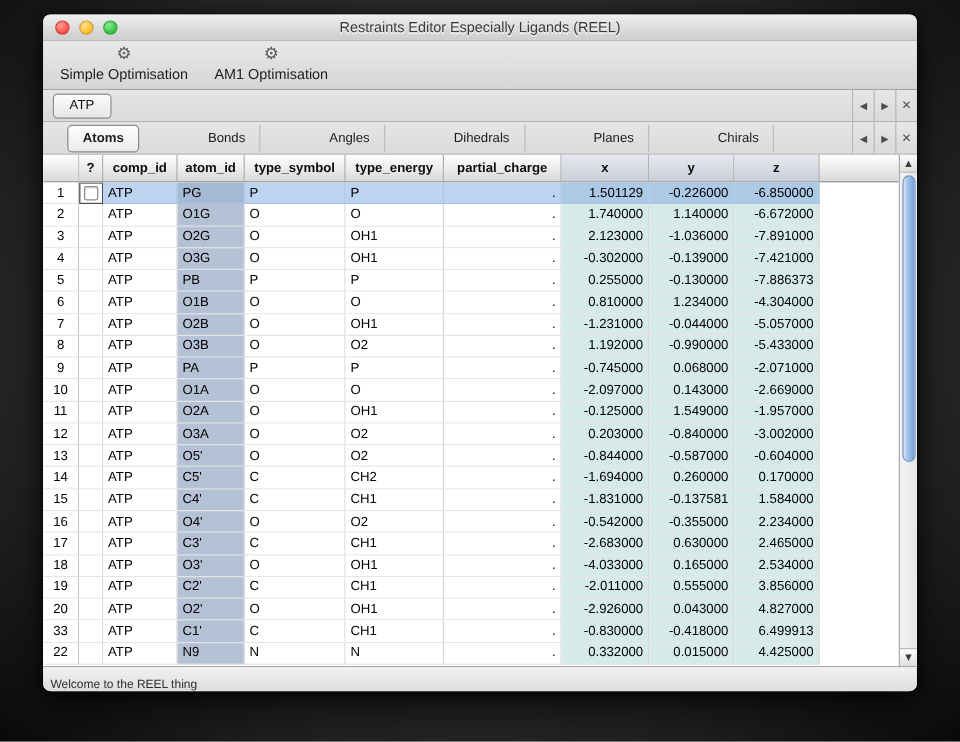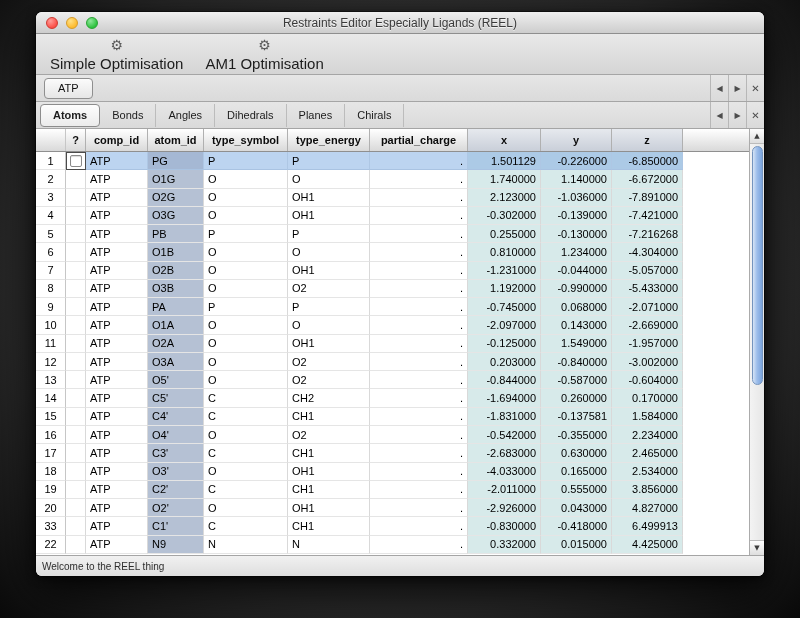--- a/index.html
+++ b/index.html
@@ -38,38 +38,38 @@
   .title{font-size:12px;color:#3a3a3a;text-shadow:0 1px 0 rgba(255,255,255,0.65)}
   
   .toolbar{
     height:41px;flex:0 0 41px;
     background:linear-gradient(#e9e9e9,#d5d5d5);
     border-bottom:1px solid #a5a5a5;
     display:flex;align-items:flex-start;padding:2px 10px 0;gap:14px;
   }
   .tool{display:flex;flex-direction:column;align-items:center;padding:1px 4px;cursor:default}
   .tool .gear{font-family:"DejaVu Sans",sans-serif;font-size:14px;line-height:17px;color:#5a5a5a}
-  .tool .tlabel{font-size:15px;color:#1d1d1d;margin-top:1px}
+  .tool .tlabel{font-size:12px;color:#1d1d1d;margin-top:1px}
   
   .tabstrip{
     height:27px;flex:0 0 27px;
     background:linear-gradient(#e6e6e6,#dadada);
     border-bottom:1px solid #a5a5a5;
     display:flex;align-items:center;position:relative;
   }
   .dtab{
     margin-left:8px;padding:3px 13px 4px;font-size:11px;color:#111;
     background:linear-gradient(#fbfbfb,#e6e6e6);
     border:1px solid #8f8f8f;border-radius:4px;
   }
   .stab{
     padding:5px 12px 6px;font-size:11px;color:#1c1c1c;
-    border-right:1px solid #bcbcbc;cursor:default;
-  }
-  .stab:first-child{margin-left:4px}
+    border-right:1px solid #bcbcbc;cursor:default;margin-left:45px;
+  }
+  .stab:first-child{margin-left:20px}
   .stab.sel{
     background:linear-gradient(#fdfdfd,#ebebeb);
     border:1px solid #8c8c8c;border-radius:4px;
     font-weight:bold;padding:4px 12px 5px;
   }
   .strip-controls{
     position:absolute;right:0;top:0;height:100%;display:flex;align-items:stretch;
   }
   .sc{
     width:18px;display:flex;align-items:center;justify-content:center;
@@ -129,21 +129,21 @@
     border-radius:6px;
     background:linear-gradient(90deg,#d6e4f6,#9cbdea 45%,#7aa3dc);
     border:1px solid #7494be;
   }
   
   .statusbar{
     height:21px;flex:0 0 21px;
     background:linear-gradient(#f1f1f1,#dedede);
     border-top:1px solid #a5a5a5;
     border-radius:0 0 6px 6px;
-    display:flex;align-items:center;padding:0 6px;
+    display:flex;align-items:flex-end;padding:0 6px;
     font-size:10px;color:#2e2e2e;
   }
 </style>
 </head>
 <body>
 
 <div class="window">
 
   <div class="titlebar">
     <div class="lights">
@@ -258,21 +258,21 @@
           <div class="row">
             <div class="cell c-num">5</div>
             <div class="cell c-q"></div>
             <div class="cell c-comp">ATP</div>
             <div class="cell c-atom atom">PB</div>
             <div class="cell c-tsym">P</div>
             <div class="cell c-ten">P</div>
             <div class="cell c-pc right">.</div>
             <div class="cell c-x xyz">0.255000</div>
             <div class="cell c-y xyz">-0.130000</div>
-            <div class="cell c-z xyz">-7.216268</div>
+            <div class="cell c-z xyz">-7.886373</div>
           </div>
           <div class="row">
             <div class="cell c-num">6</div>
             <div class="cell c-q"></div>
             <div class="cell c-comp">ATP</div>
             <div class="cell c-atom atom">O1B</div>
             <div class="cell c-tsym">O</div>
             <div class="cell c-ten">O</div>
             <div class="cell c-pc right">.</div>
             <div class="cell c-x xyz">0.810000</div>

